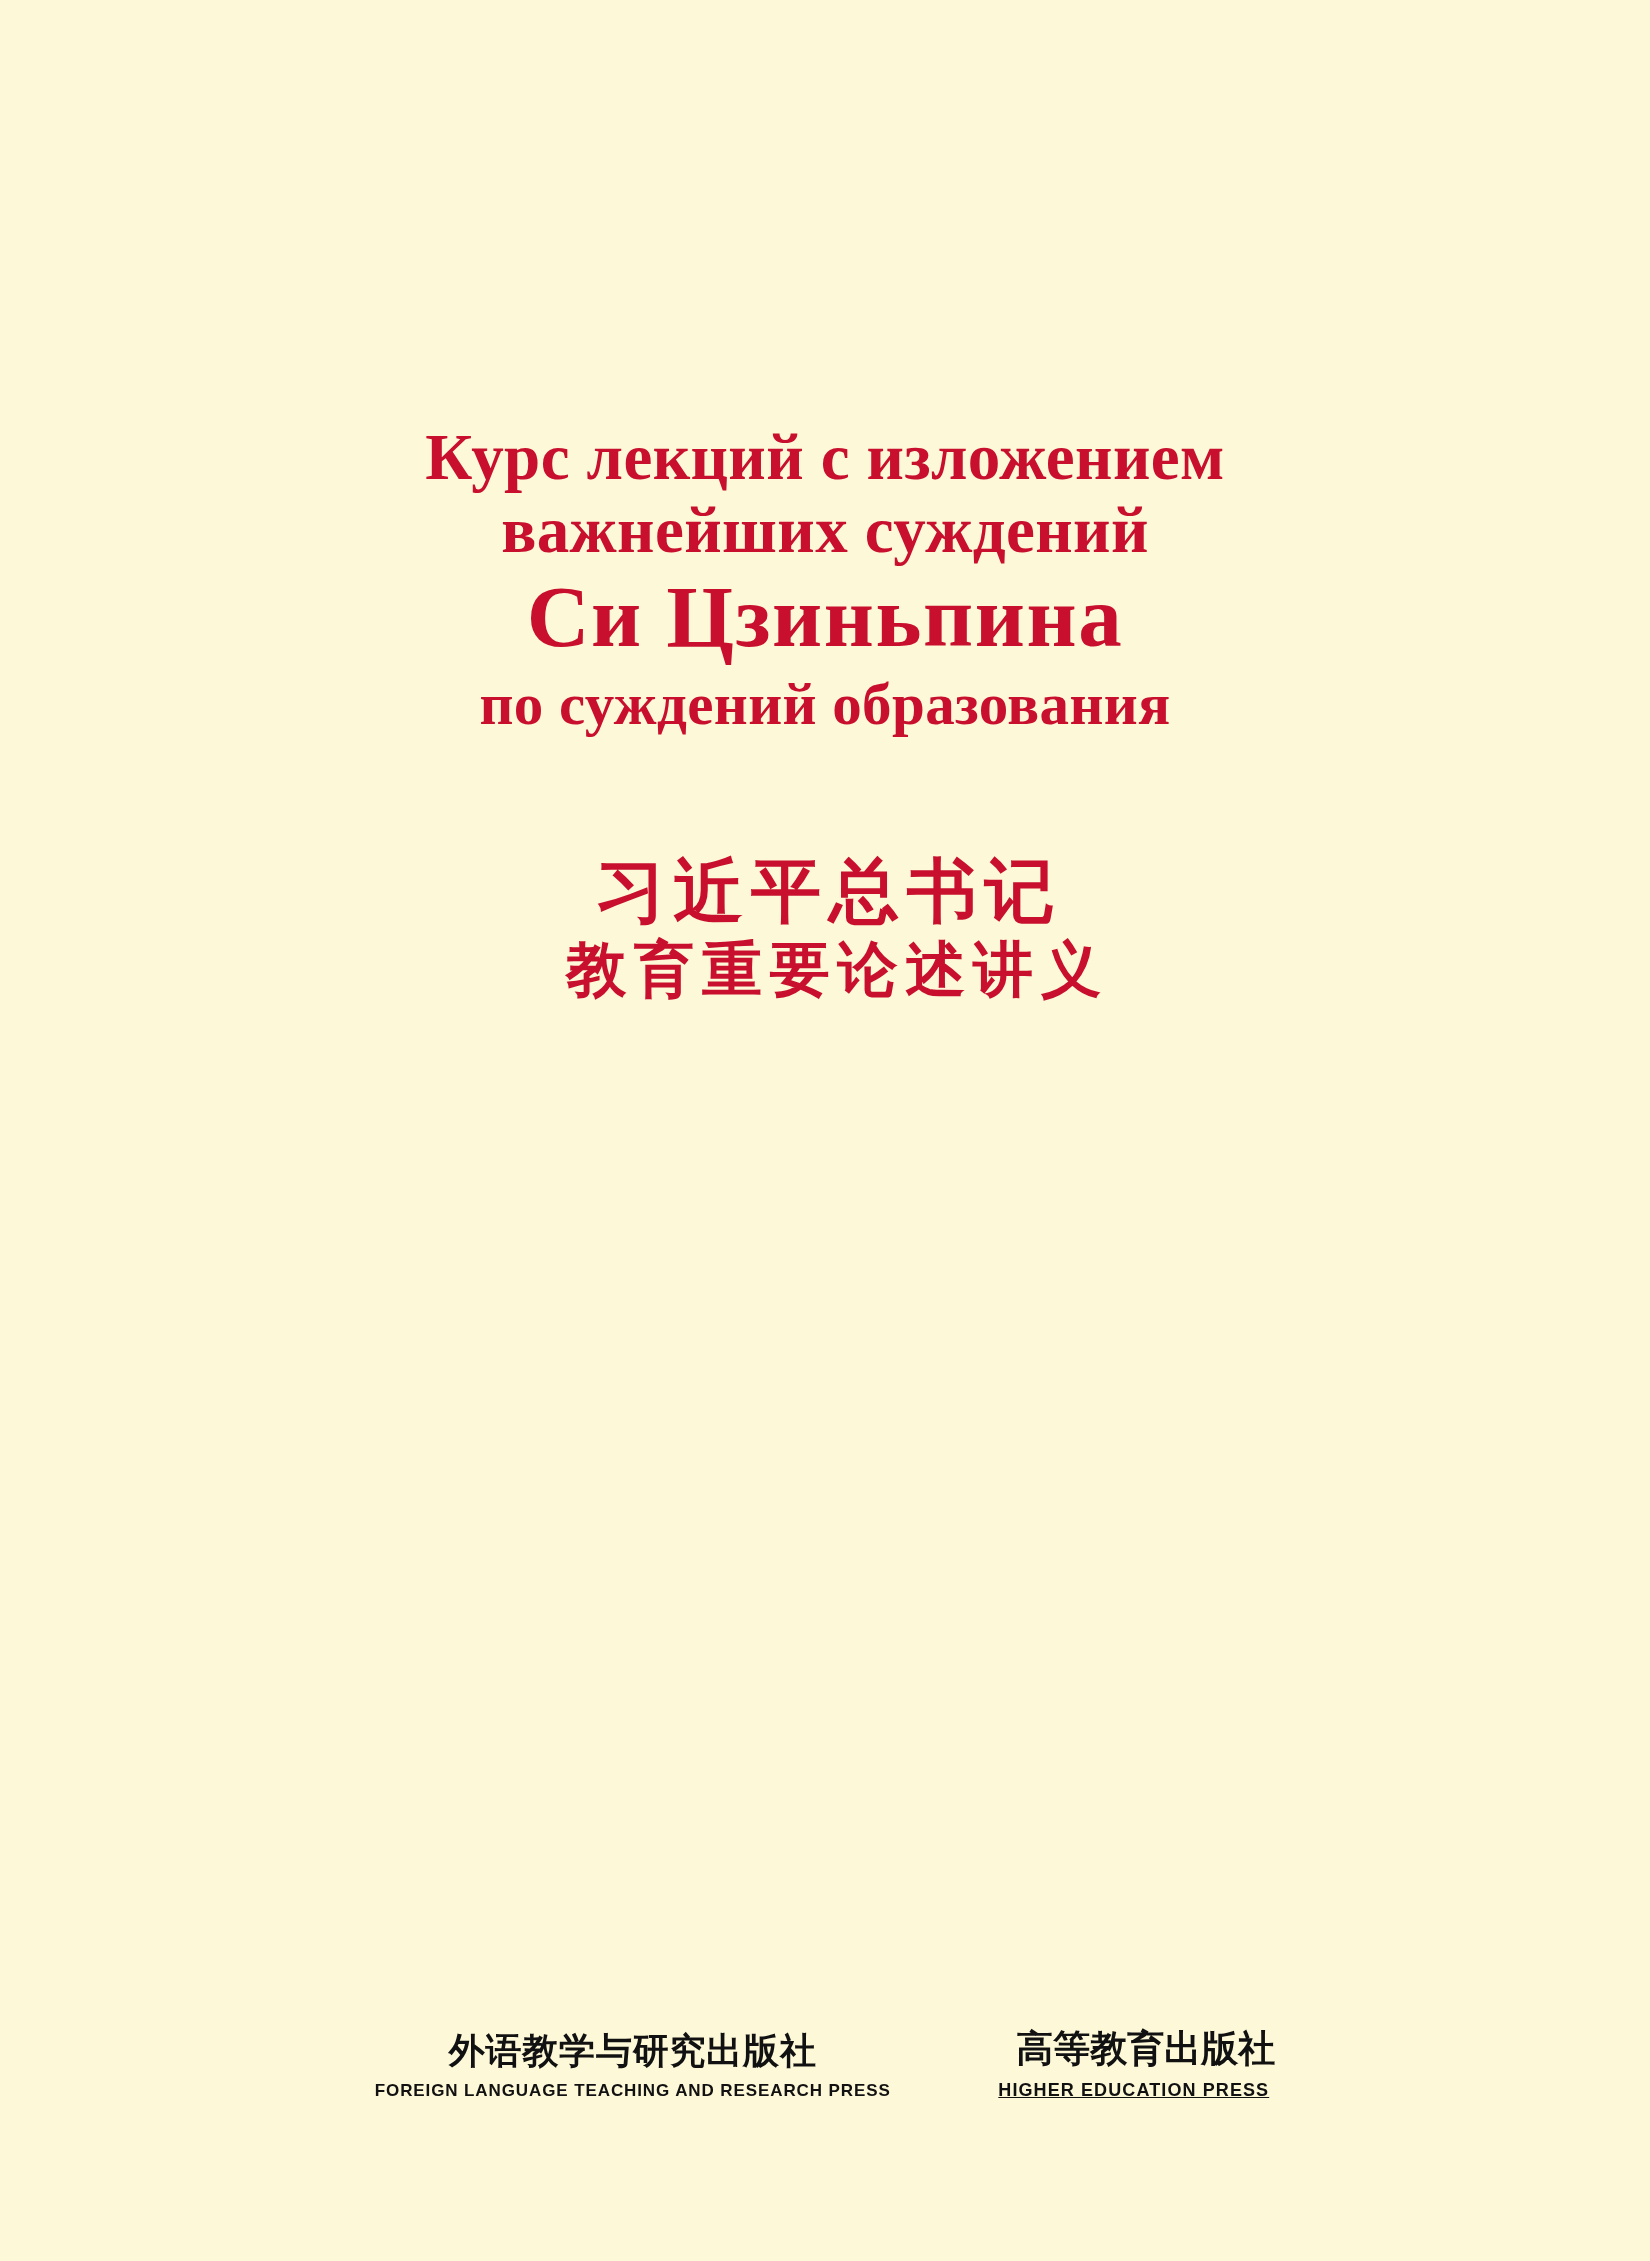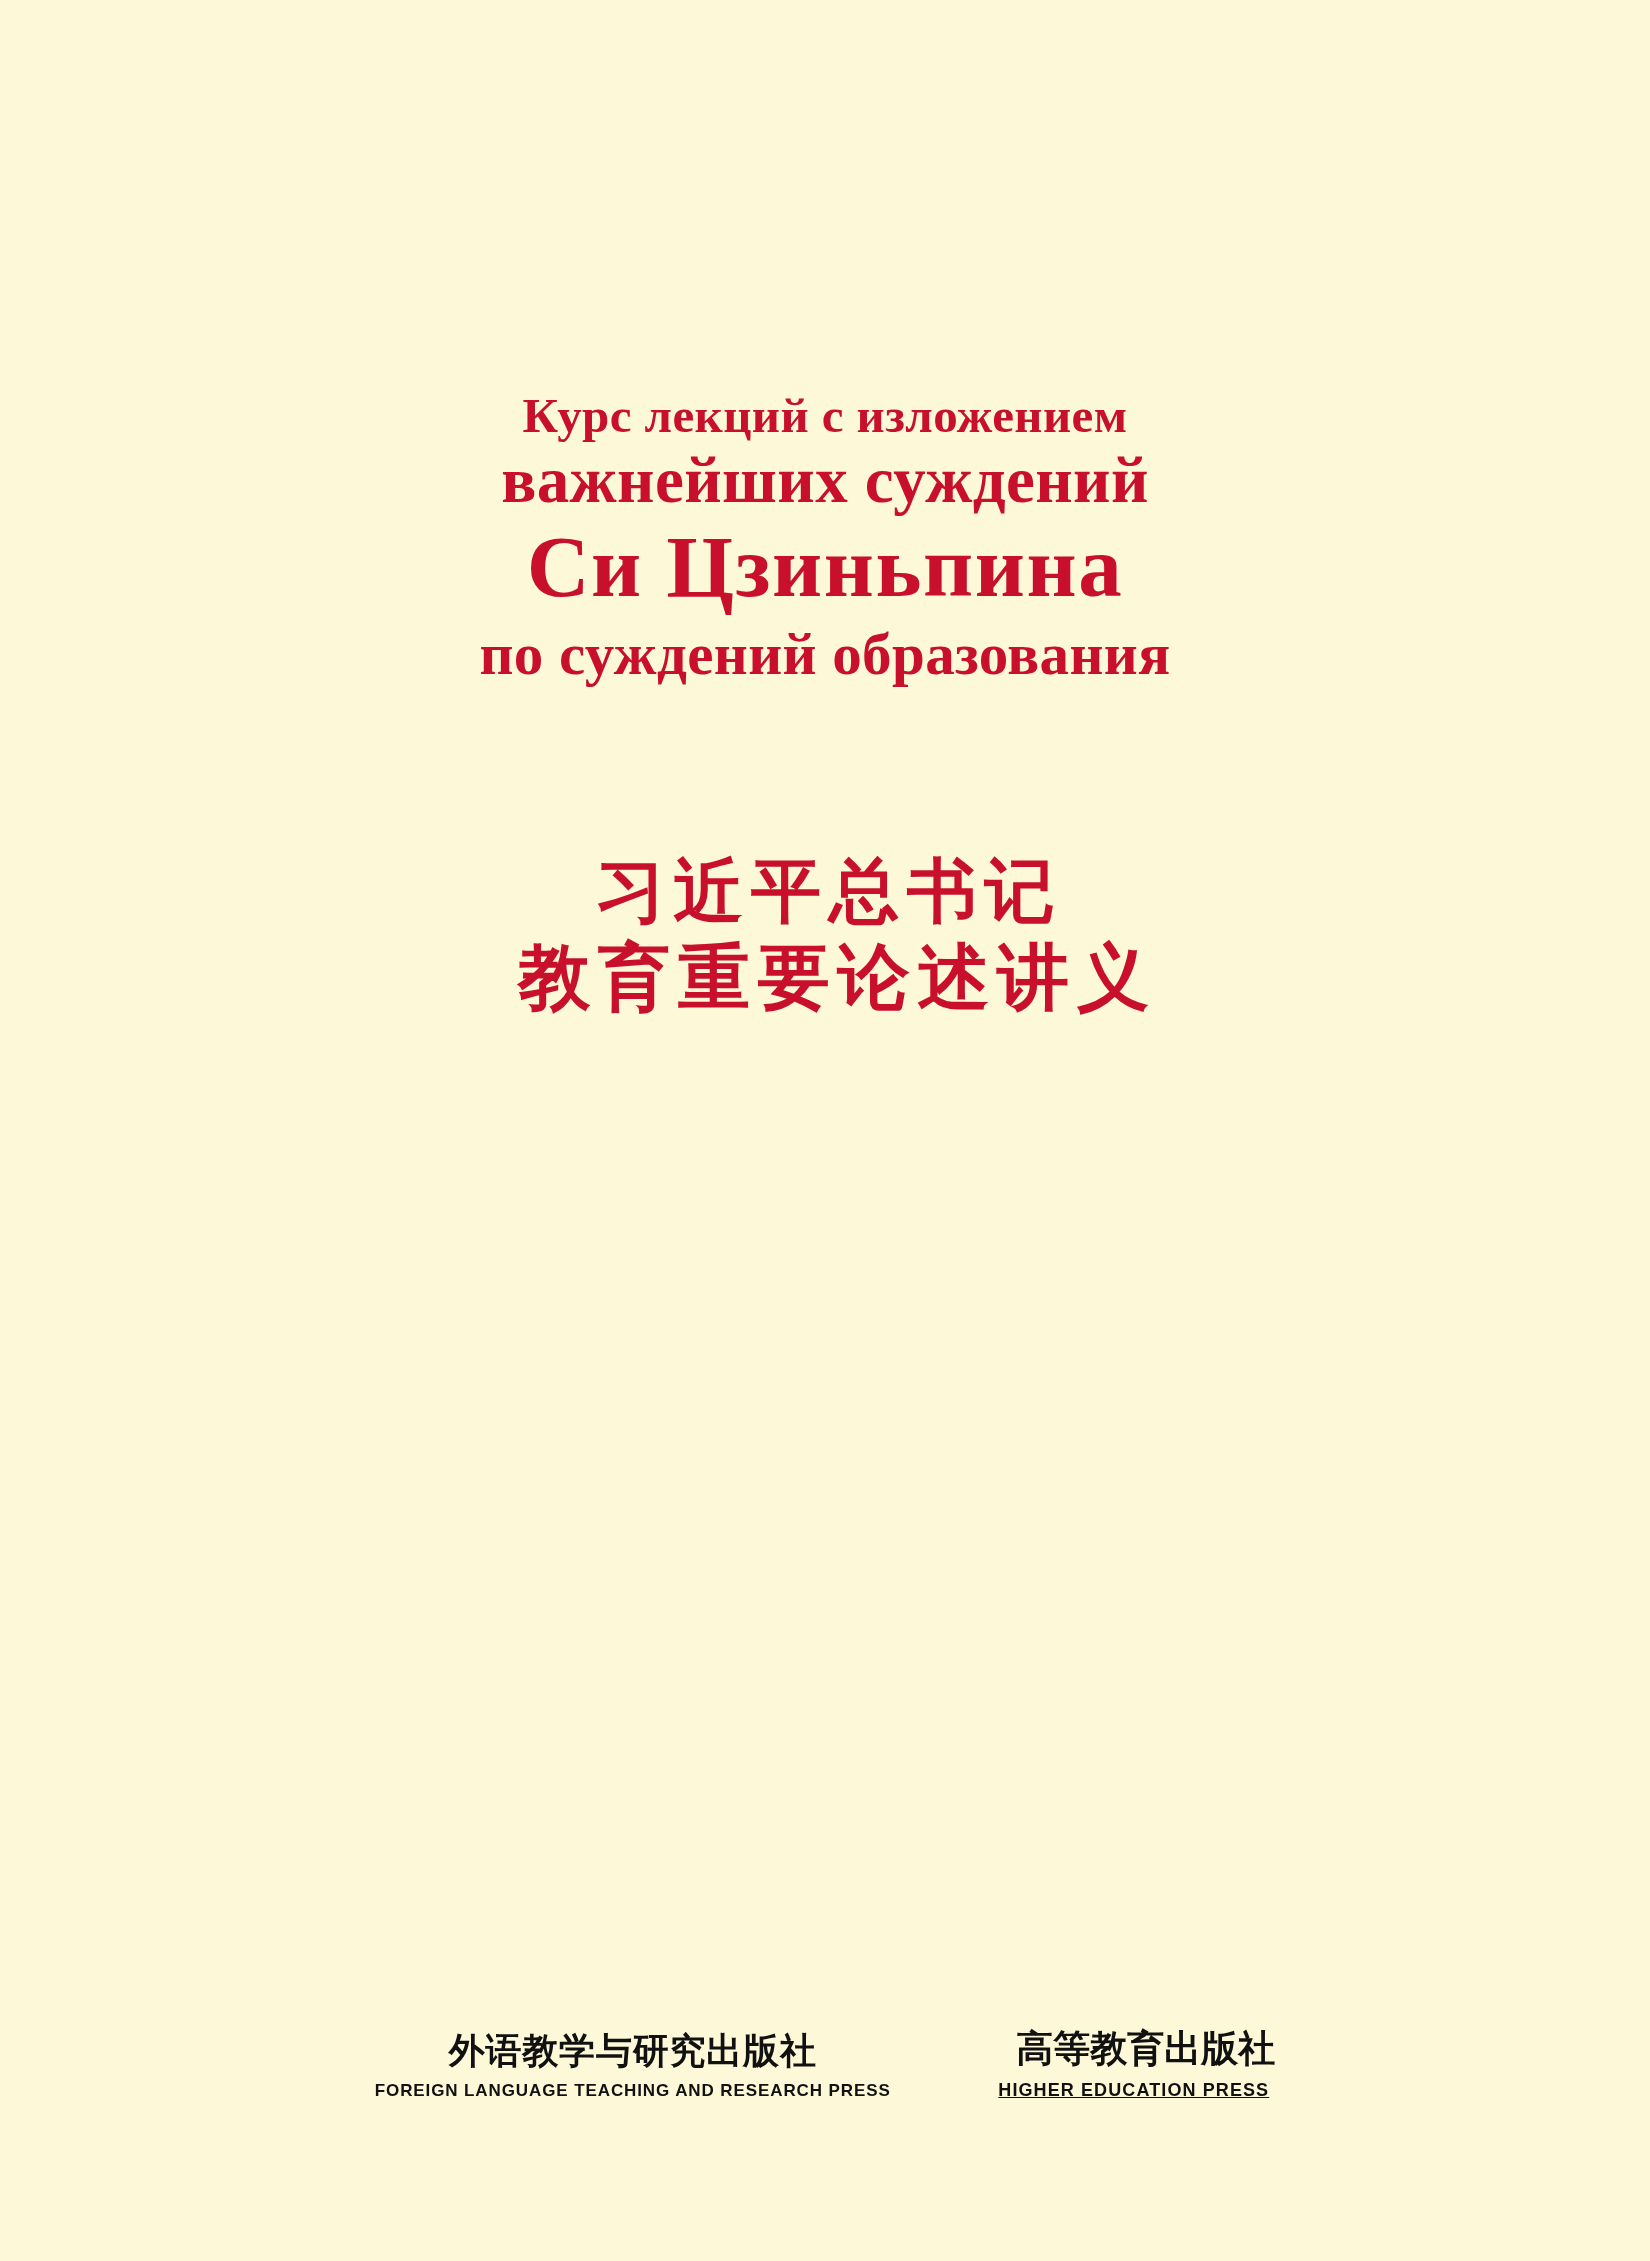--- a/index.html
+++ b/index.html
@@ -31,21 +31,22 @@
   }
   .ru-line {
     color: #c8102e;
     font-family: "Liberation Serif", serif;
     font-weight: bold;
     letter-spacing: 0.4px;
     line-height: 1.12;
     white-space: nowrap;
   }
   .ru-line-1 {
-    font-size: 49px;
+    font-size: 65px;
+    margin-top: 32px;
   }
   .ru-line-2 {
     font-size: 65px;
   }
   .ru-line-3 {
     font-size: 87px;
     line-height: 1.16;
     letter-spacing: 1.6px;
   }
   .ru-line-4 {
@@ -68,21 +69,21 @@
     font-weight: bold;
     letter-spacing: 7.8px;
     line-height: 1.22;
     white-space: nowrap;
   }
   .cn-line-1 {
     font-size: 70px;
     padding-left: 7.8px;
   }
   .cn-line-2 {
-    font-size: 72px;
+    font-size: 60px;
     padding-left: 25px;
   }
 
   
   .publishers {
     position: absolute;
     bottom: 160px;
     left: 0;
     width: 1650px;
     display: flex;

